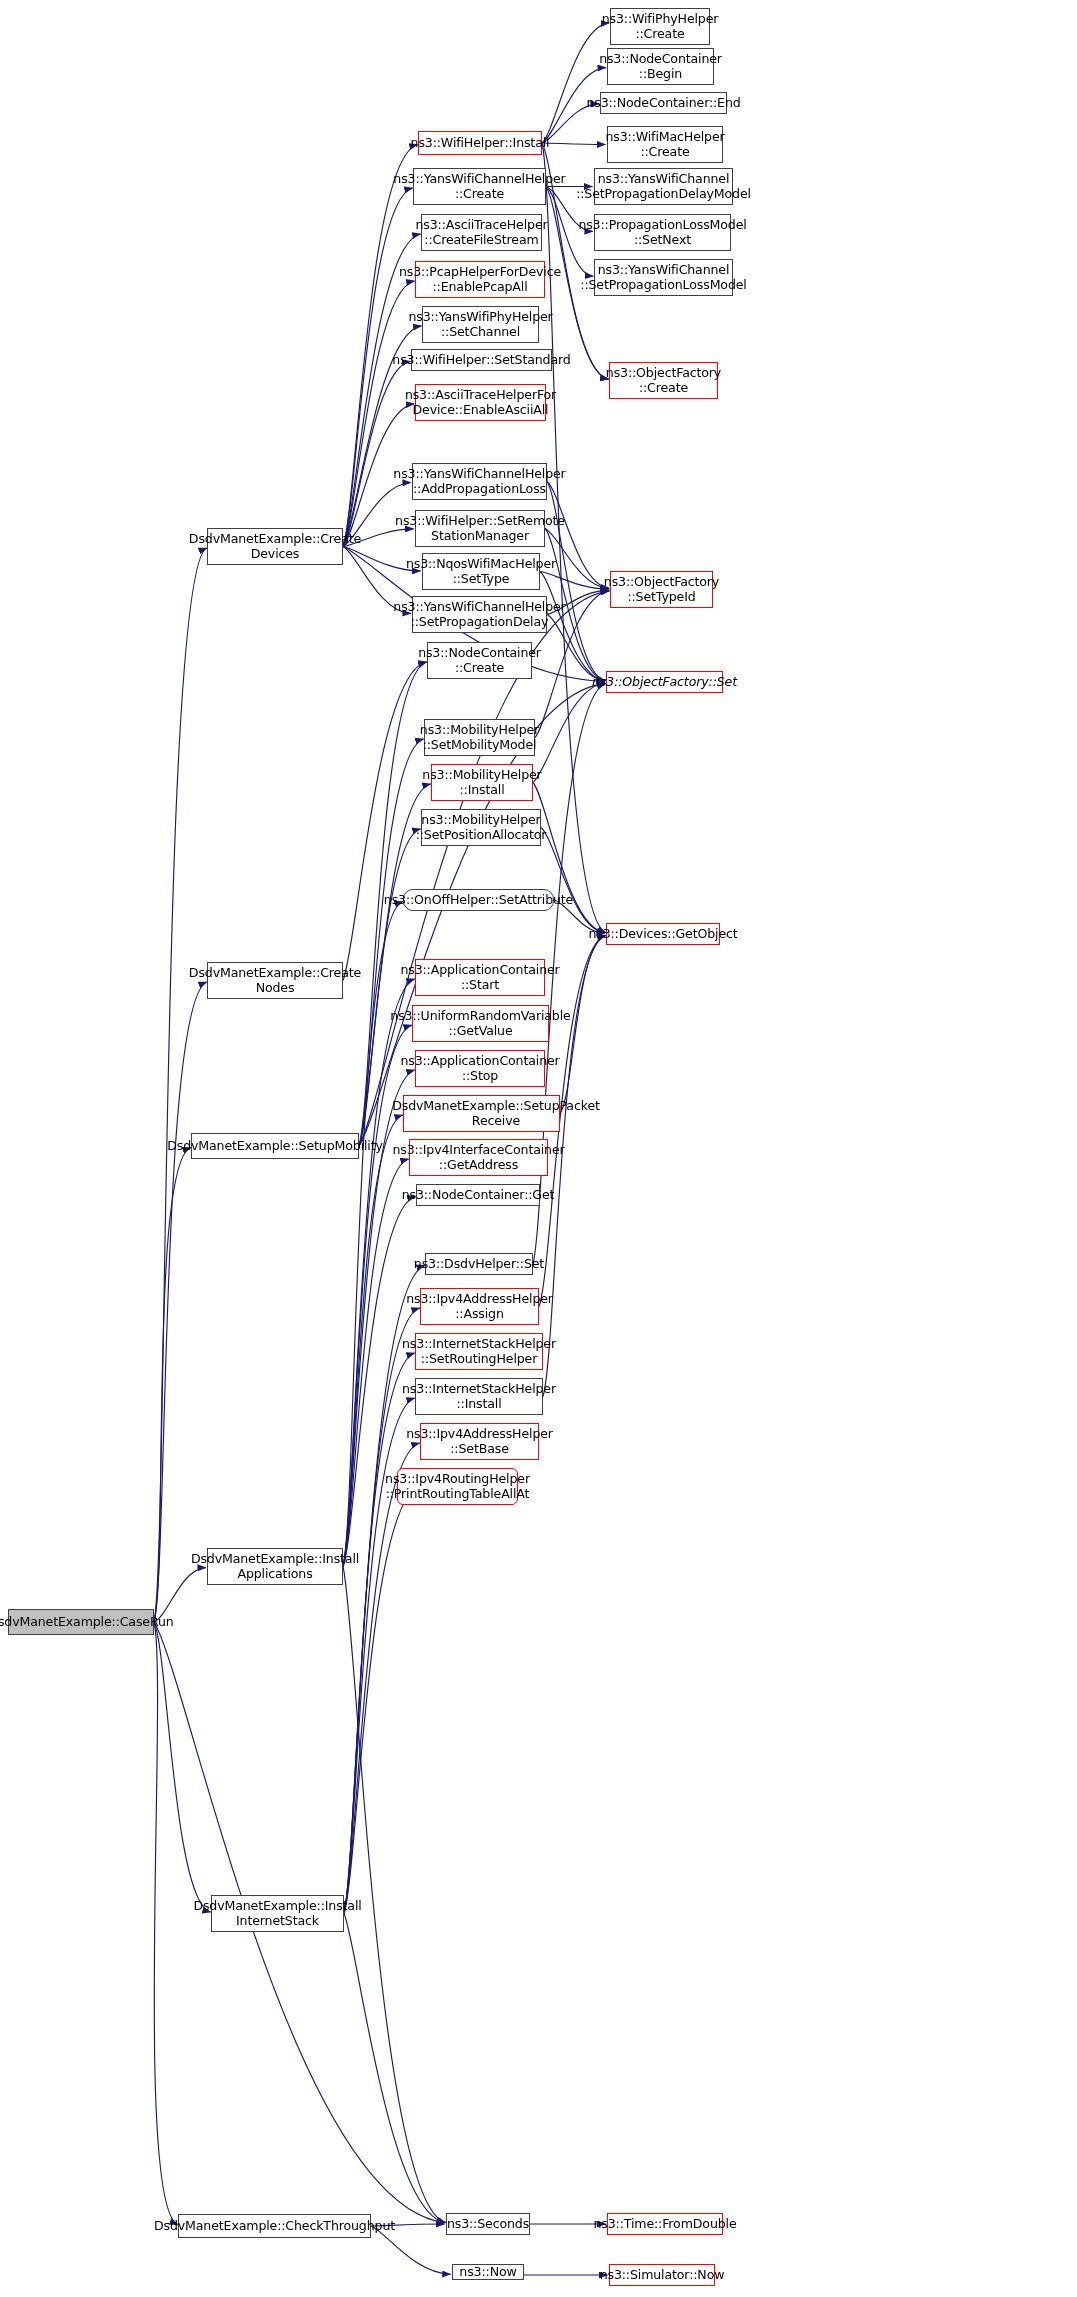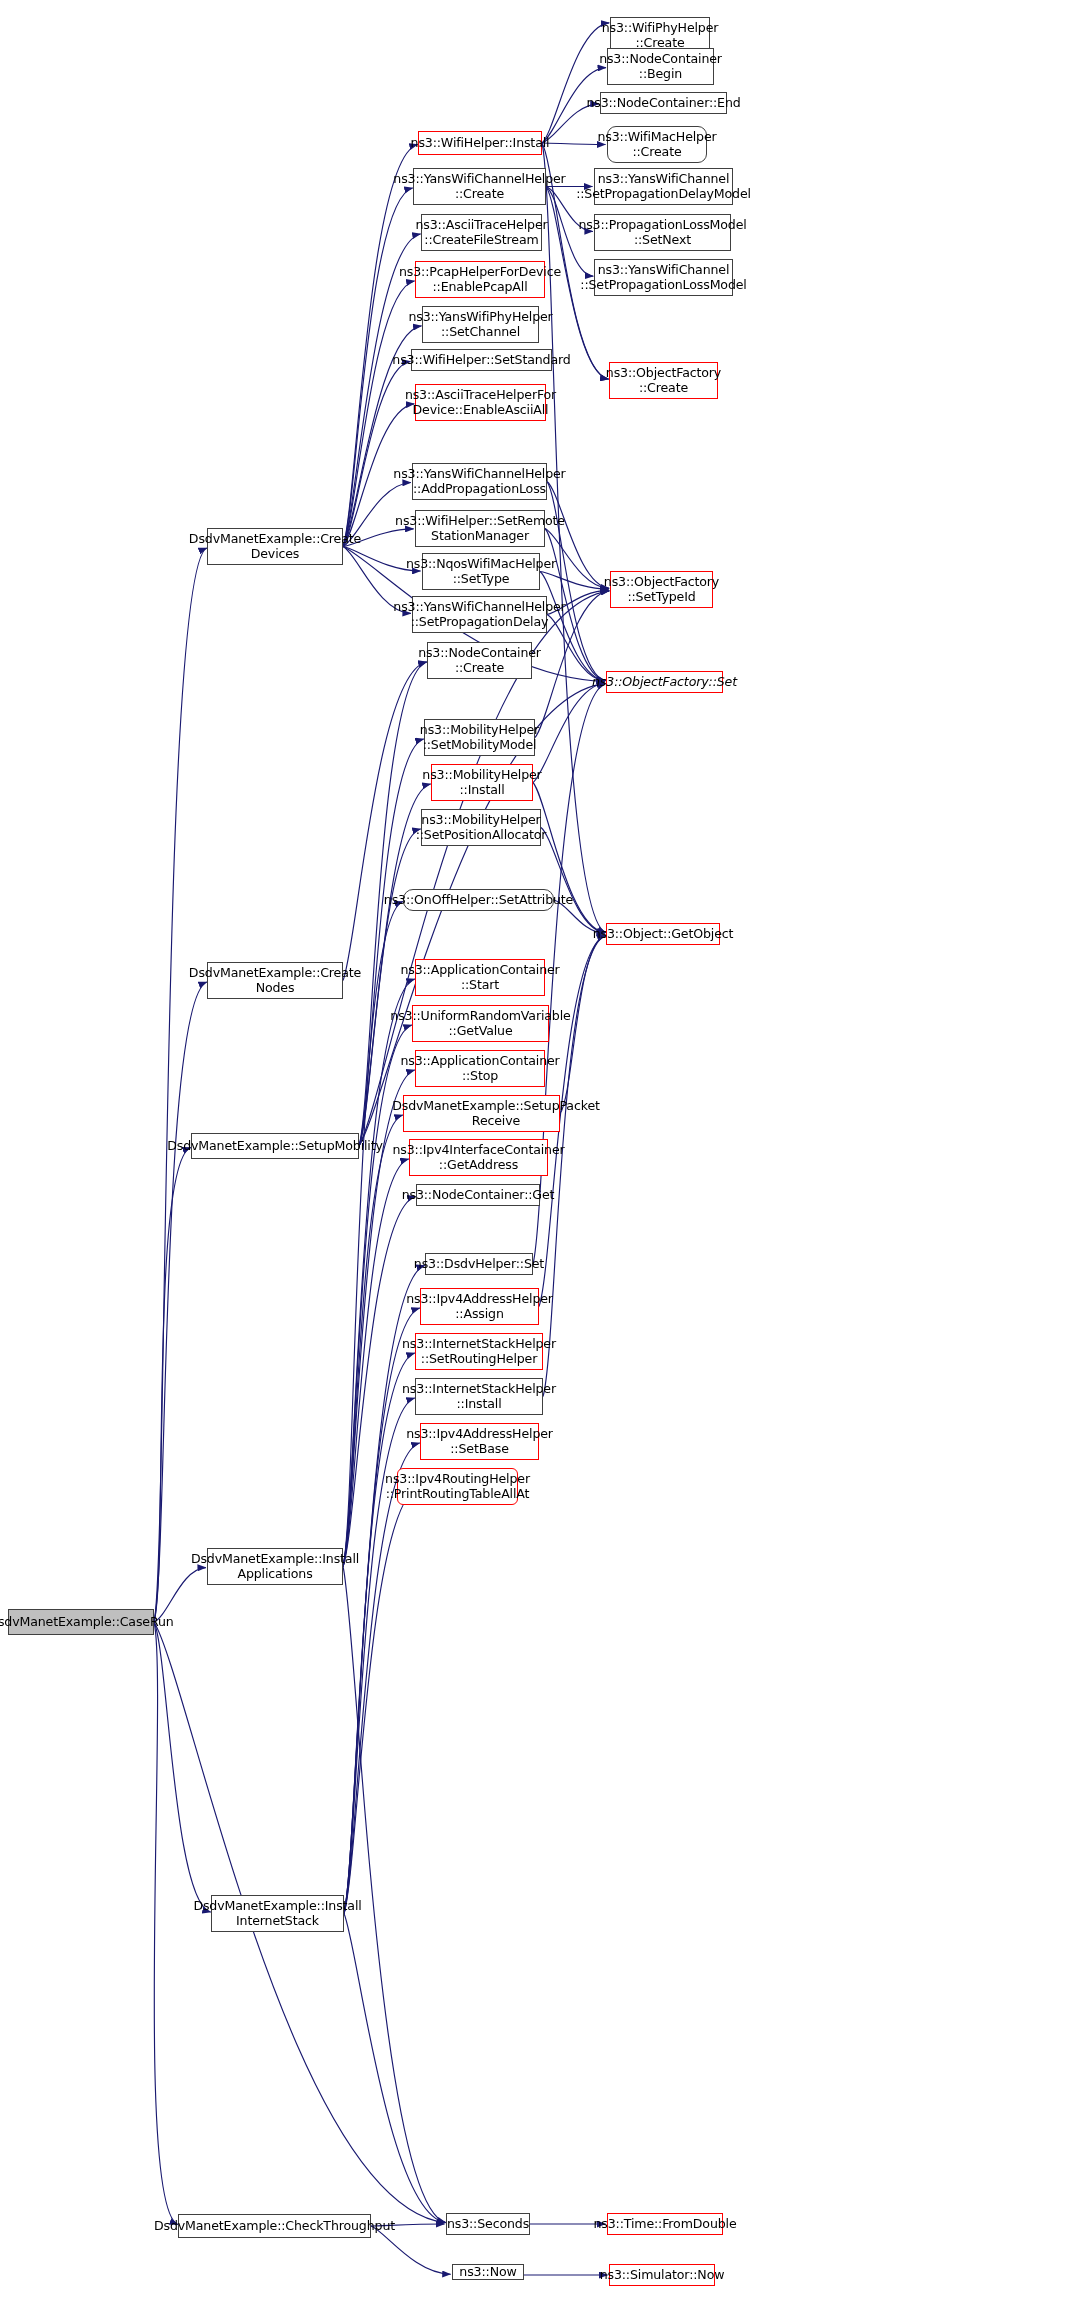--- a/index.html
+++ b/index.html
@@ -167,35 +167,35 @@
       <div class="node red" style="left: 415px; top: 1333px; width: 128px; height: 37px;">ns3::InternetStackHelper
 ::SetRoutingHelper</div>
       <div class="node" style="left: 415px; top: 1378px; width: 128px; height: 37px;">ns3::InternetStackHelper
 ::Install</div>
       <div class="node red" style="left: 420px; top: 1423px; width: 119px; height: 37px;">ns3::Ipv4AddressHelper
 ::SetBase</div>
       <div class="node red" style="left: 397px; top: 1468px; width: 121px; height: 37px; border-radius: 6px;">ns3::Ipv4RoutingHelper
 ::PrintRoutingTableAllAt</div>
       <div class="node" style="left: 446px; top: 2213px; width: 84px; height: 22px;">ns3::Seconds</div>
       <div class="node" style="left: 452px; top: 2264px; width: 72px; height: 16px;">ns3::Now</div>
-      <div class="node" style="left: 610px; top: 17px; width: 100px; height: 37px;">ns3::WifiPhyHelper
+      <div class="node" style="left: 610px; top: 8px; width: 100px; height: 37px;">ns3::WifiPhyHelper
 ::Create</div>
       <div class="node" style="left: 607px; top: 48px; width: 107px; height: 37px;">ns3::NodeContainer
 ::Begin</div>
       <div class="node" style="left: 600px; top: 92px; width: 127px; height: 22px;">ns3::NodeContainer::End</div>
-      <div class="node" style="left: 607px; top: 126px; width: 100px; height: 37px; border-radius: 9px;">ns3::WifiMacHelper
+      <div class="node" style="left: 607px; top: 126px; width: 116px; height: 37px;">ns3::WifiMacHelper
 ::Create</div>
       <div class="node" style="left: 594px; top: 168px; width: 139px; height: 37px;">ns3::YansWifiChannel
 ::SetPropagationDelayModel</div>
       <div class="node" style="left: 594px; top: 214px; width: 137px; height: 37px;">ns3::PropagationLossModel
 ::SetNext</div>
       <div class="node" style="left: 594px; top: 259px; width: 139px; height: 37px;">ns3::YansWifiChannel
 ::SetPropagationLossModel</div>
       <div class="node red" style="left: 609px; top: 362px; width: 109px; height: 37px;">ns3::ObjectFactory
 ::Create</div>
       <div class="node red" style="left: 610px; top: 571px; width: 103px; height: 37px;">ns3::ObjectFactory
 ::SetTypeId</div>
       <div class="node red" style="left: 606px; top: 671px; width: 117px; height: 22px; font-style: italic;">ns3::ObjectFactory::Set</div>
-      <div class="node red" style="left: 606px; top: 923px; width: 114px; height: 22px;">ns3::Object::GetObject</div>
+      <div class="node red" style="left: 606px; top: 923px; width: 114px; height: 22px;">ns3::Devices::GetObject</div>
       <div class="node red" style="left: 607px; top: 2213px; width: 116px; height: 22px;">ns3::Time::FromDouble</div>
       <div class="node red" style="left: 609px; top: 2264px; width: 106px; height: 22px;">ns3::Simulator::Now</div>
     </div>
 </div>
 
 </body></html>

